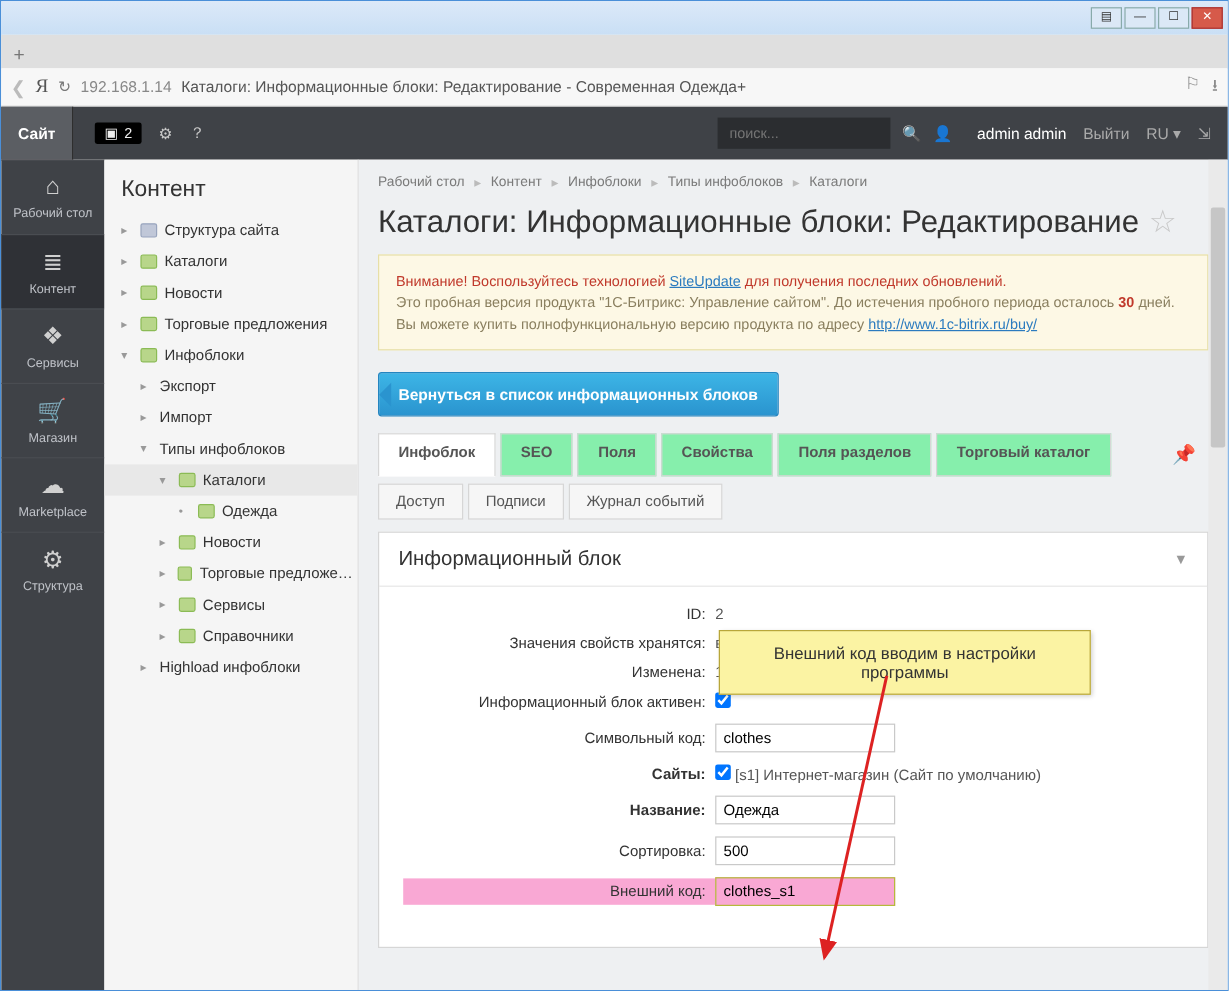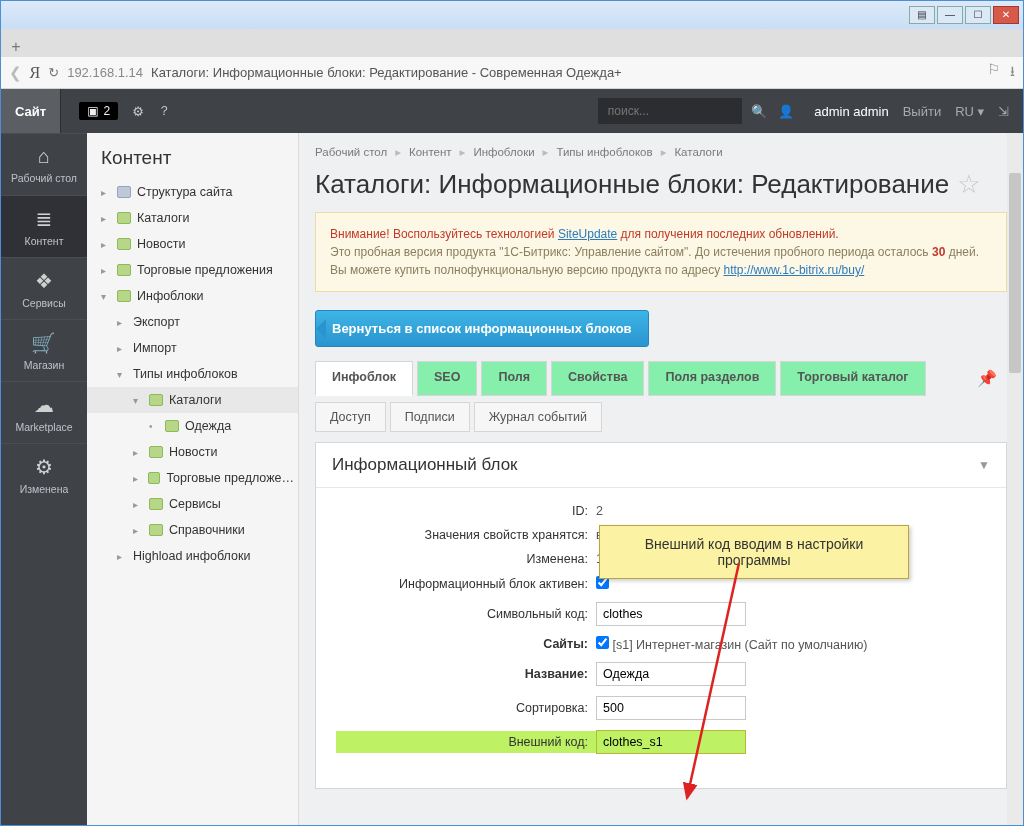--- a/index.html
+++ b/index.html
@@ -82,21 +82,21 @@
 .panel-head { padding:12px 16px; font-size:17px; color:#333; border-bottom:1px solid #e6e6e6; display:flex; justify-content:space-between; align-items:center; }
 .panel-head .collapse { color:#999; font-size:12px; }
 .panel-body { padding:16px 20px 24px; }
 
 .frow { display:flex; align-items:center; margin-bottom:10px; font-size:12.5px; }
 .frow .lab { width:260px; text-align:right; padding-right:8px; color:#333; }
 .frow .val { flex:1; color:#555; }
 .frow input[type=text] { border:1px solid #c9c9c9; padding:4px 6px; font-size:12.5px; width:150px; }
 .frow a { color:#2b7bbf; }
 .bold .lab { font-weight:bold; }
-.hl .lab, .hl .val input { background:#bef264; }
+.hl .lab, .hl .val input { background:#f9a8d4; }
 .hl .lab { padding:4px 8px; }
 .hl .val input { border:1px solid #b5b93a; }
 
 
 .callout { position:absolute; background:#fbf3a3; border:1px solid #b8a63a; padding:10px 14px; font-size:14px; color:#333; text-align:center; width:310px; box-shadow:2px 2px 4px rgba(0,0,0,.2); }
 svg.arrow { position:absolute; pointer-events:none; }
 
 .scrollbar-v { position:absolute; right:0; top:0; bottom:0; width:16px; background:#eaeaea; }
 .scrollbar-v .thumb { position:absolute; left:2px; right:2px; top:40px; height:200px; background:#c6c6c6; border-radius:2px; }
 </style>
@@ -165,21 +165,21 @@
         <div class="ic">
           <span class="glyph">🛒</span>
           <span>Магазин</span>
         </div>
         <div class="ic">
           <span class="glyph">☁</span>
           <span>Marketplace</span>
         </div>
         <div class="ic">
           <span class="glyph">⚙</span>
-          <span>Изменена</span>
+          <span>Структура</span>
         </div>
       </div>
 
     <div class="tree">
       <h2>Контент</h2>
       <ul id="treelist">
           <li class="">
             <span class="ar">▸</span>
             <span class="fic site"></span>
             <span>Структура сайта</span>

